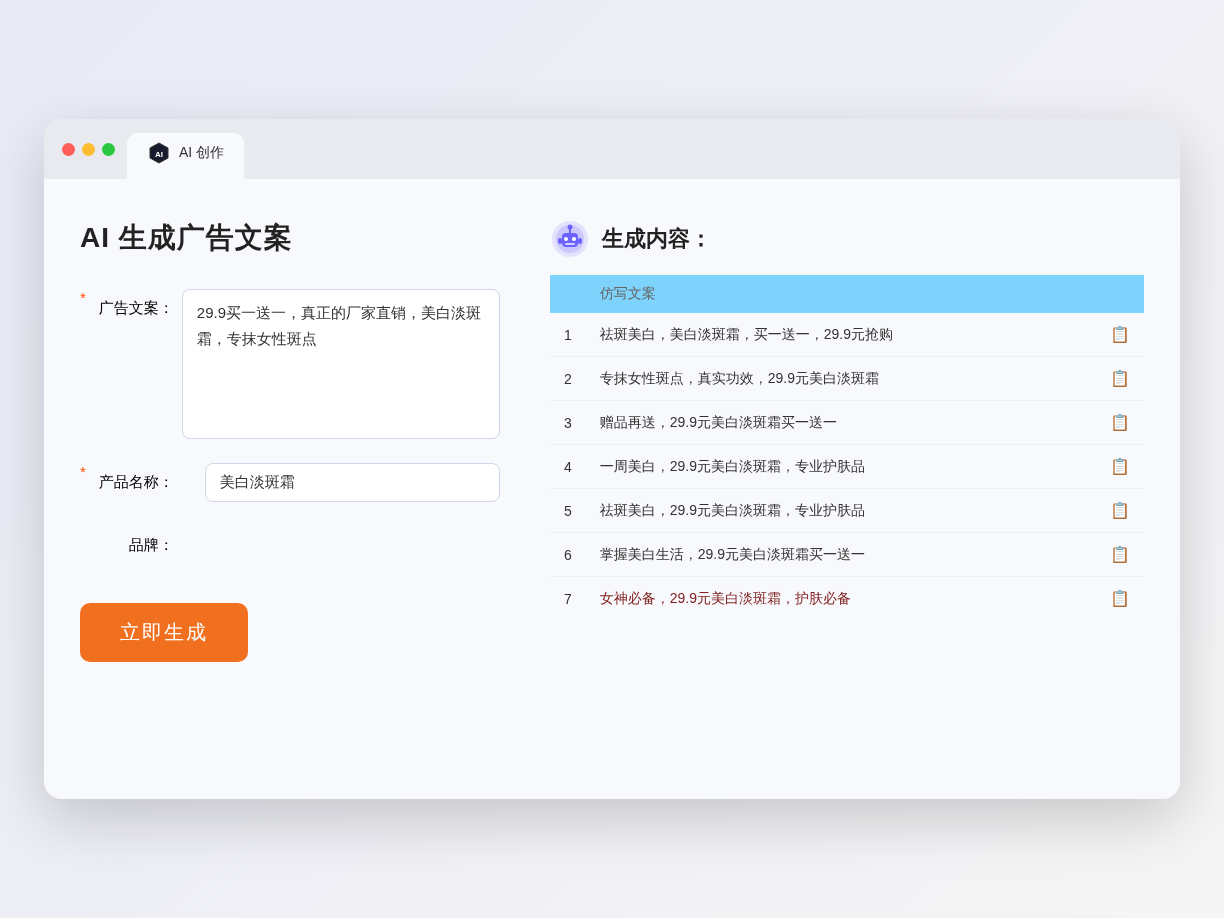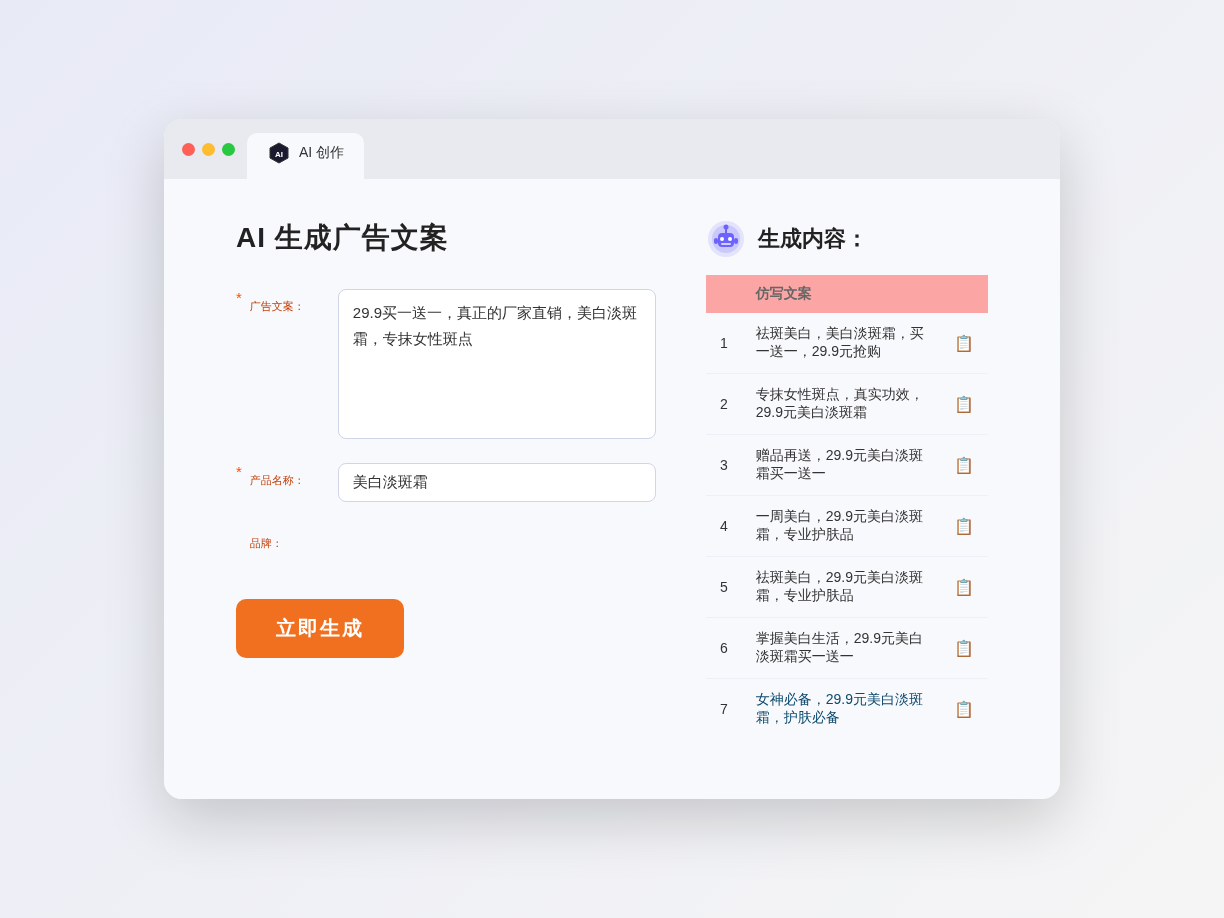--- a/index.html
+++ b/index.html
@@ -8,21 +8,21 @@
       width: 1224px;
       height: 918px;
       display: flex;
       align-items: center;
       justify-content: center;
       font-family: -apple-system, "PingFang SC", "Microsoft YaHei", sans-serif;
       overflow: hidden;
     }
 
     .browser-window {
-      width: 896px;
+      width: 1136px;
       background: #f0f2f8;
       border-radius: 18px;
       box-shadow: 0 20px 60px rgba(0,0,0,0.18);
       overflow: hidden;
     }
 
     .browser-titlebar {
       background: #e8eaf0;
       padding: 14px 18px 0;
       display: flex;
@@ -58,21 +58,21 @@
       color: #333;
     }
 
     .tab-icon {
       width: 24px;
       height: 24px;
     }
 
     .browser-content {
       background: #f8f9fc;
-      padding: 40px 72px;
+      padding: 40px 36px;
       min-height: 620px;
       display: flex;
       gap: 50px;
     }
 
     
     .left-panel {
       flex: 0 0 420px;
     }
 
@@ -85,42 +85,44 @@
     }
 
     .form-group {
       display: flex;
       align-items: flex-start;
       margin-bottom: 24px;
       gap: 8px;
     }
 
     .form-label {
-      font-size: 11px;
-      color: #c2410c;
+      font-size: 15px;
+      color: #000000;
       white-space: nowrap;
       padding-top: 10px;
       min-width: 80px;
+      text-align: right;
     }
 
     .required-star {
       color: #ff4d00;
       font-size: 15px;
     }
 
     .form-input {
       flex: 1;
       border: 1.5px solid #d0d5e8;
       border-radius: 8px;
       padding: 10px 14px;
       font-size: 15px;
       color: #333;
       background: #fff;
       outline: none;
       font-family: inherit;
+      margin-left: 23px;
     }
 
     .form-textarea {
       flex: 1;
       border: 1.5px solid #d0d5e8;
       border-radius: 8px;
       padding: 10px 14px;
       font-size: 15px;
       color: #333;
       background: #fff;
@@ -131,21 +133,21 @@
     }
 
     .generate-btn {
       margin-top: 24px;
       background: #f07020;
       color: #fff;
       border: none;
       border-radius: 10px;
       padding: 16px 40px;
       font-size: 20px;
-      font-weight: 700;
+      font-weight: 400;
       cursor: pointer;
       letter-spacing: 2px;
       font-family: inherit;
     }
 
     
     .right-panel {
       flex: 1;
     }
 
@@ -167,23 +169,23 @@
       color: #222;
     }
 
     .results-table {
       width: 100%;
       border-collapse: collapse;
       font-size: 14px;
     }
 
     .results-table thead th {
-      background: #fca5a5;
+      background: #7dd3fc;
       color: #666;
-      font-weight: 700;
+      font-weight: 400;
       padding: 10px 14px;
       text-align: left;
       font-size: 14px;
     }
 
     .results-table tbody tr {
       border-bottom: 1px solid #eef0f8;
     }
 
     .results-table tbody tr:last-child {
@@ -317,21 +319,21 @@
               <td>祛斑美白，29.9元美白淡斑霜，专业护肤品</td>
               <td class="copy-icon">📋</td>
             </tr>
             <tr>
               <td class="row-num">6</td>
               <td>掌握美白生活，29.9元美白淡斑霜买一送一</td>
               <td class="copy-icon">📋</td>
             </tr>
             <tr>
               <td class="row-num">7</td>
-              <td style="color: #0c4a6e;">女神必备，29.9元美白淡斑霜，护肤必备</td>
+              <td style="color: #7f1d1d;">女神必备，29.9元美白淡斑霜，护肤必备</td>
               <td class="copy-icon" style="color: rgb(224, 224, 224);">📋</td>
             </tr>
           </tbody>
       </table>
     </div>
 
   </div>
 </div>
 
 </body></html>

